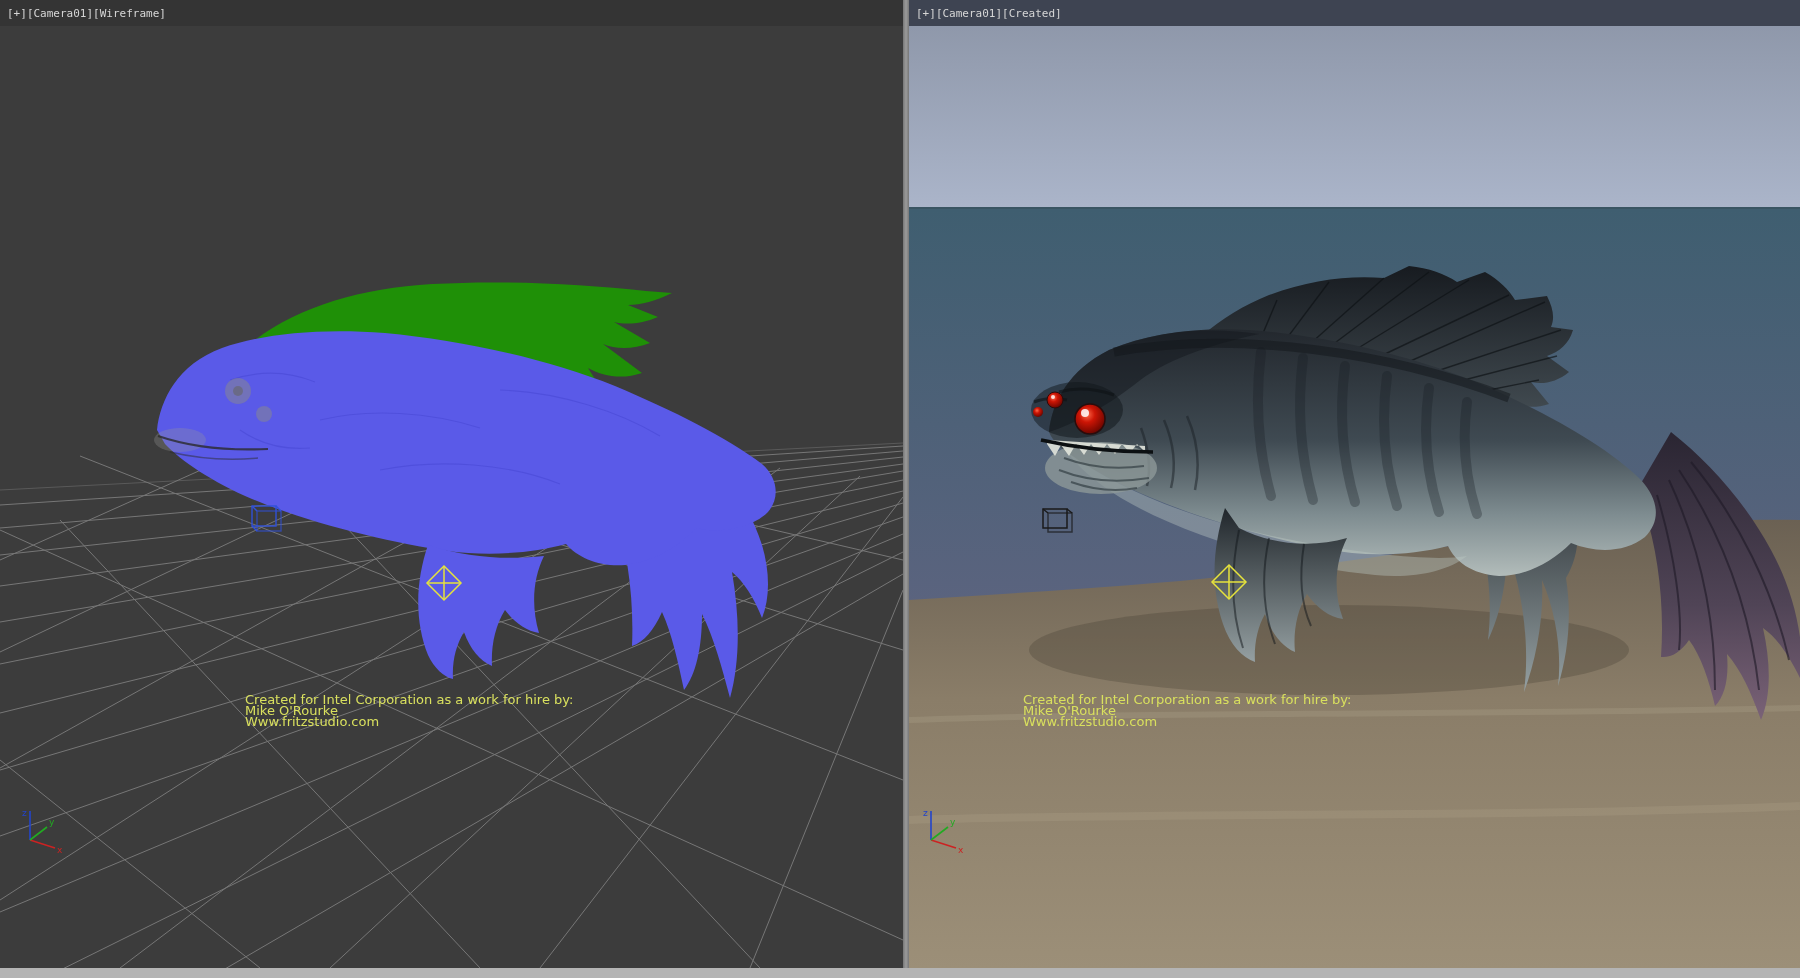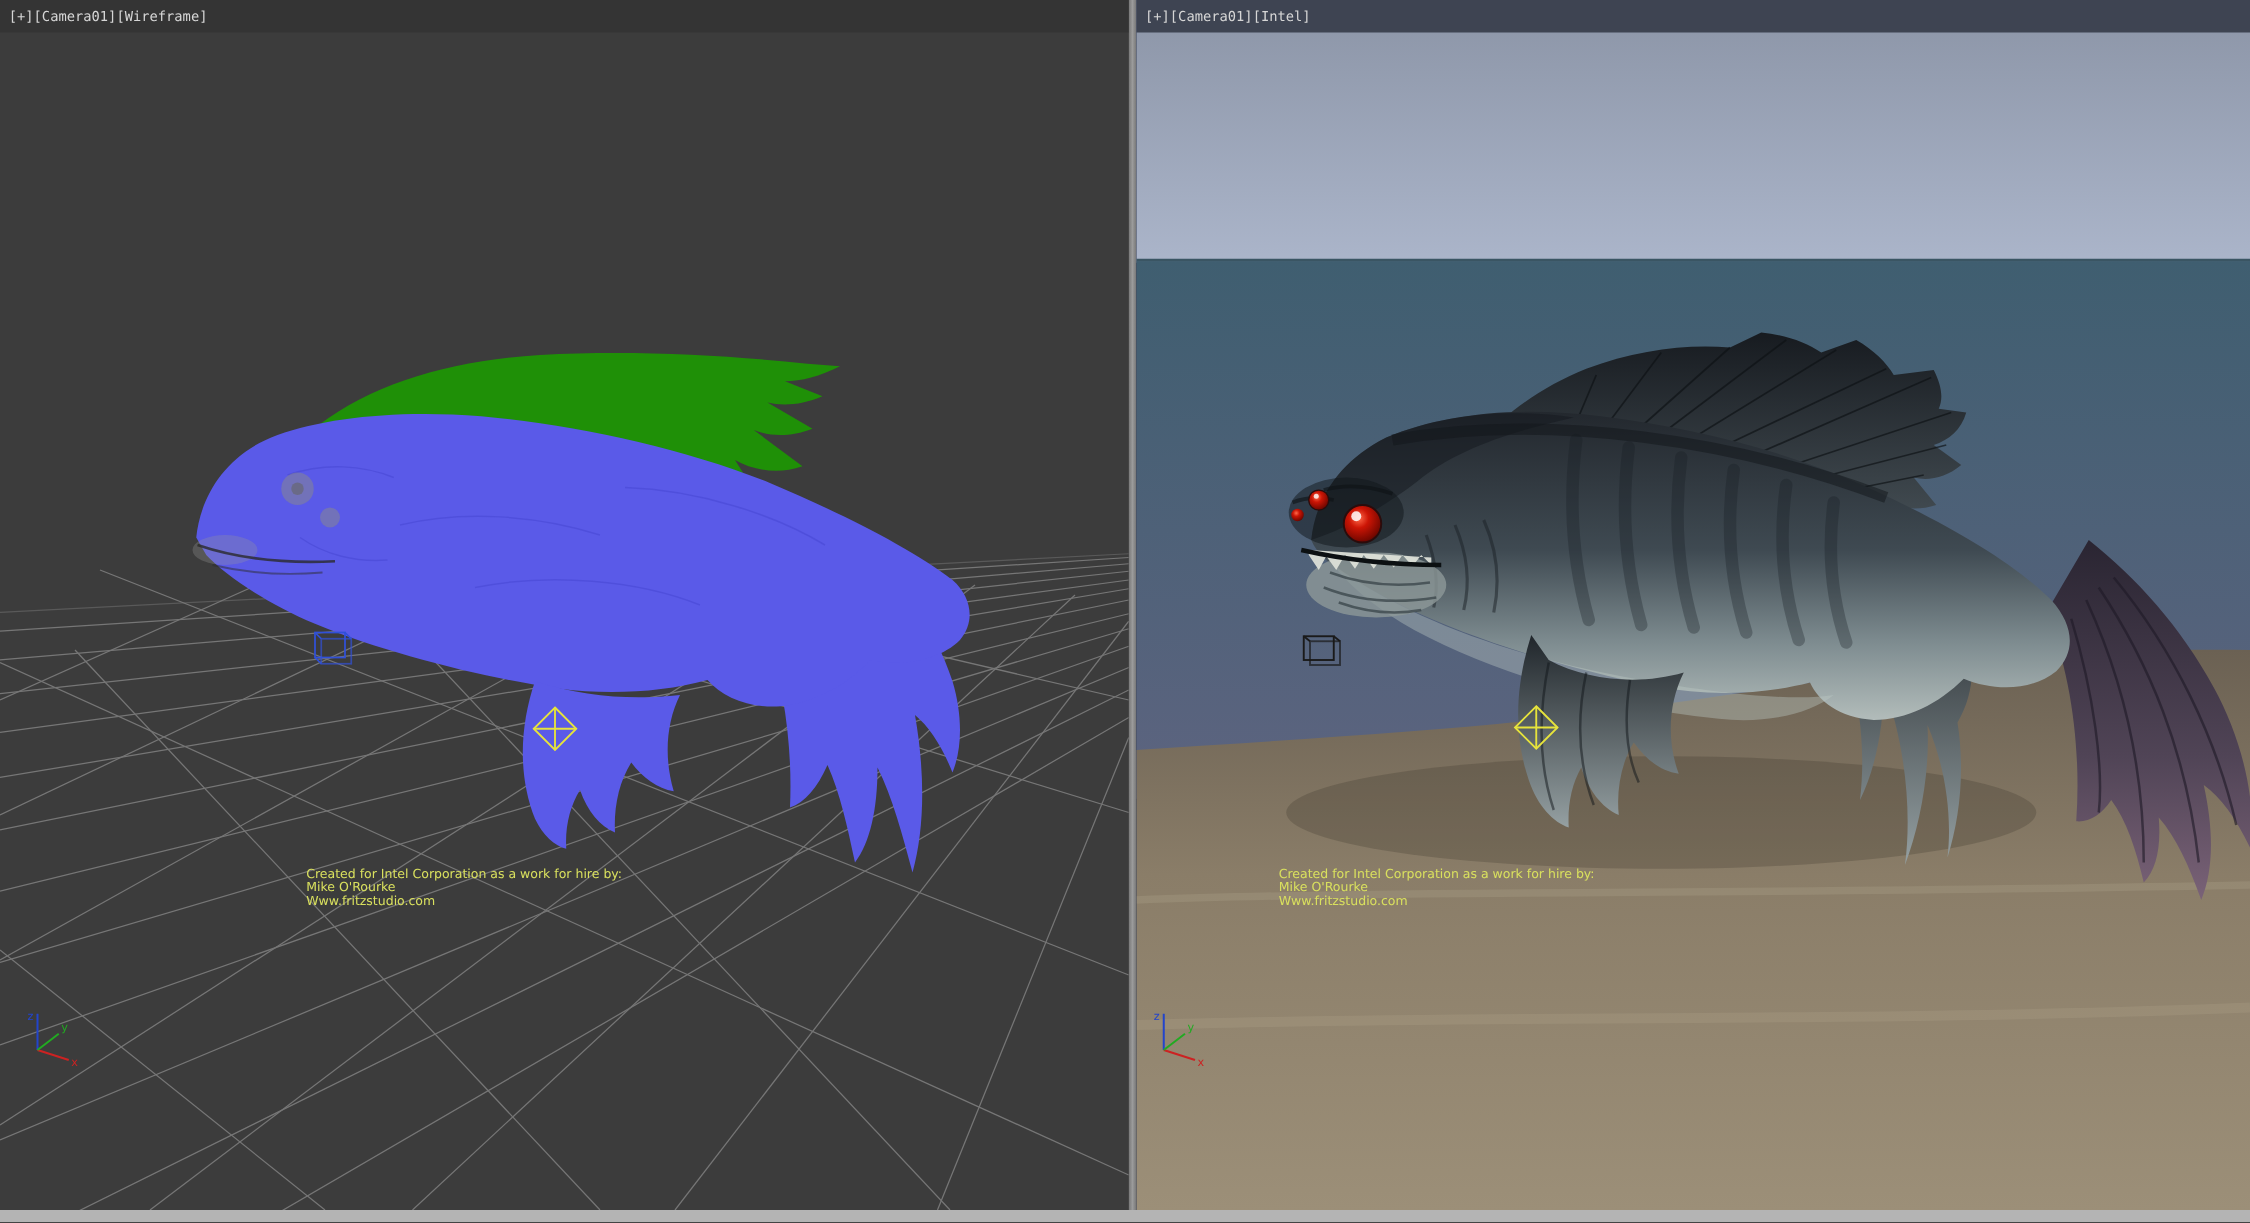--- a/index.html
+++ b/index.html
@@ -14,21 +14,21 @@
   .bottom-bar{position:absolute;left:0;top:968px;width:1800px;height:10px;
     background:var(--bottombar,#b4b4b4)}
   svg.scene{position:absolute;left:0;top:0;display:block}
   .vp-labelbar{position:absolute;left:0;top:0;right:0;height:26px;display:flex;
     align-items:center;padding-left:7px;font-family:"DejaVu Sans Mono",monospace;
     font-size:11px;letter-spacing:0;color:var(--label_text,#d6d6d6);z-index:5}
   .vp-left .vp-labelbar{background:var(--labelbar_left,#343434)}
   .vp-right .vp-labelbar{background:var(--labelbar_right,#3e4452)}
   .vp-label{cursor:pointer;white-space:pre}
   .credit{position:absolute;z-index:4;color:var(--credit_yellow,#d9e05e);
-    font-family:"DejaVu Sans",sans-serif;font-size:10px;line-height:11px}
+    font-family:"DejaVu Sans",sans-serif;font-size:13px;line-height:11px}
   .credit-left{left:245px;top:694px}
   .credit-right{left:114px;top:694px}
 </style>
 </head>
 <body>
 
 <div class="stage">
 
   <section class="viewport vp-left">
     <svg class="scene" width="903" height="968" viewBox="0 0 903 968">
@@ -288,21 +288,21 @@
         <line x1="0" y1="0" x2="17" y2="-13" stroke="var(--axis_y,#22aa22)"></line>
         <text x="-8" y="-24" fill="var(--axis_z,#2244cc)" stroke="none">z</text>
         <text x="27" y="13" fill="var(--axis_x,#cc2222)" stroke="none">x</text>
         <text x="19" y="-15" fill="var(--axis_y,#22aa22)" stroke="none">y</text>
       </g>
     </svg>
 
     <div class="vp-labelbar">
         <span class="vp-label">[+]</span>
         <span class="vp-label">[Camera01]</span>
-        <span class="vp-label">[Intel]</span>
+        <span class="vp-label">[Created]</span>
       </div>
 
     <div class="credit credit-right">
       <div>Created for Intel Corporation as a work for hire by:</div>
       <div>Mike O'Rourke</div>
       <div>Www.fritzstudio.com</div>
     </div>
   </section>
 
   <div class="bottom-bar"></div>

